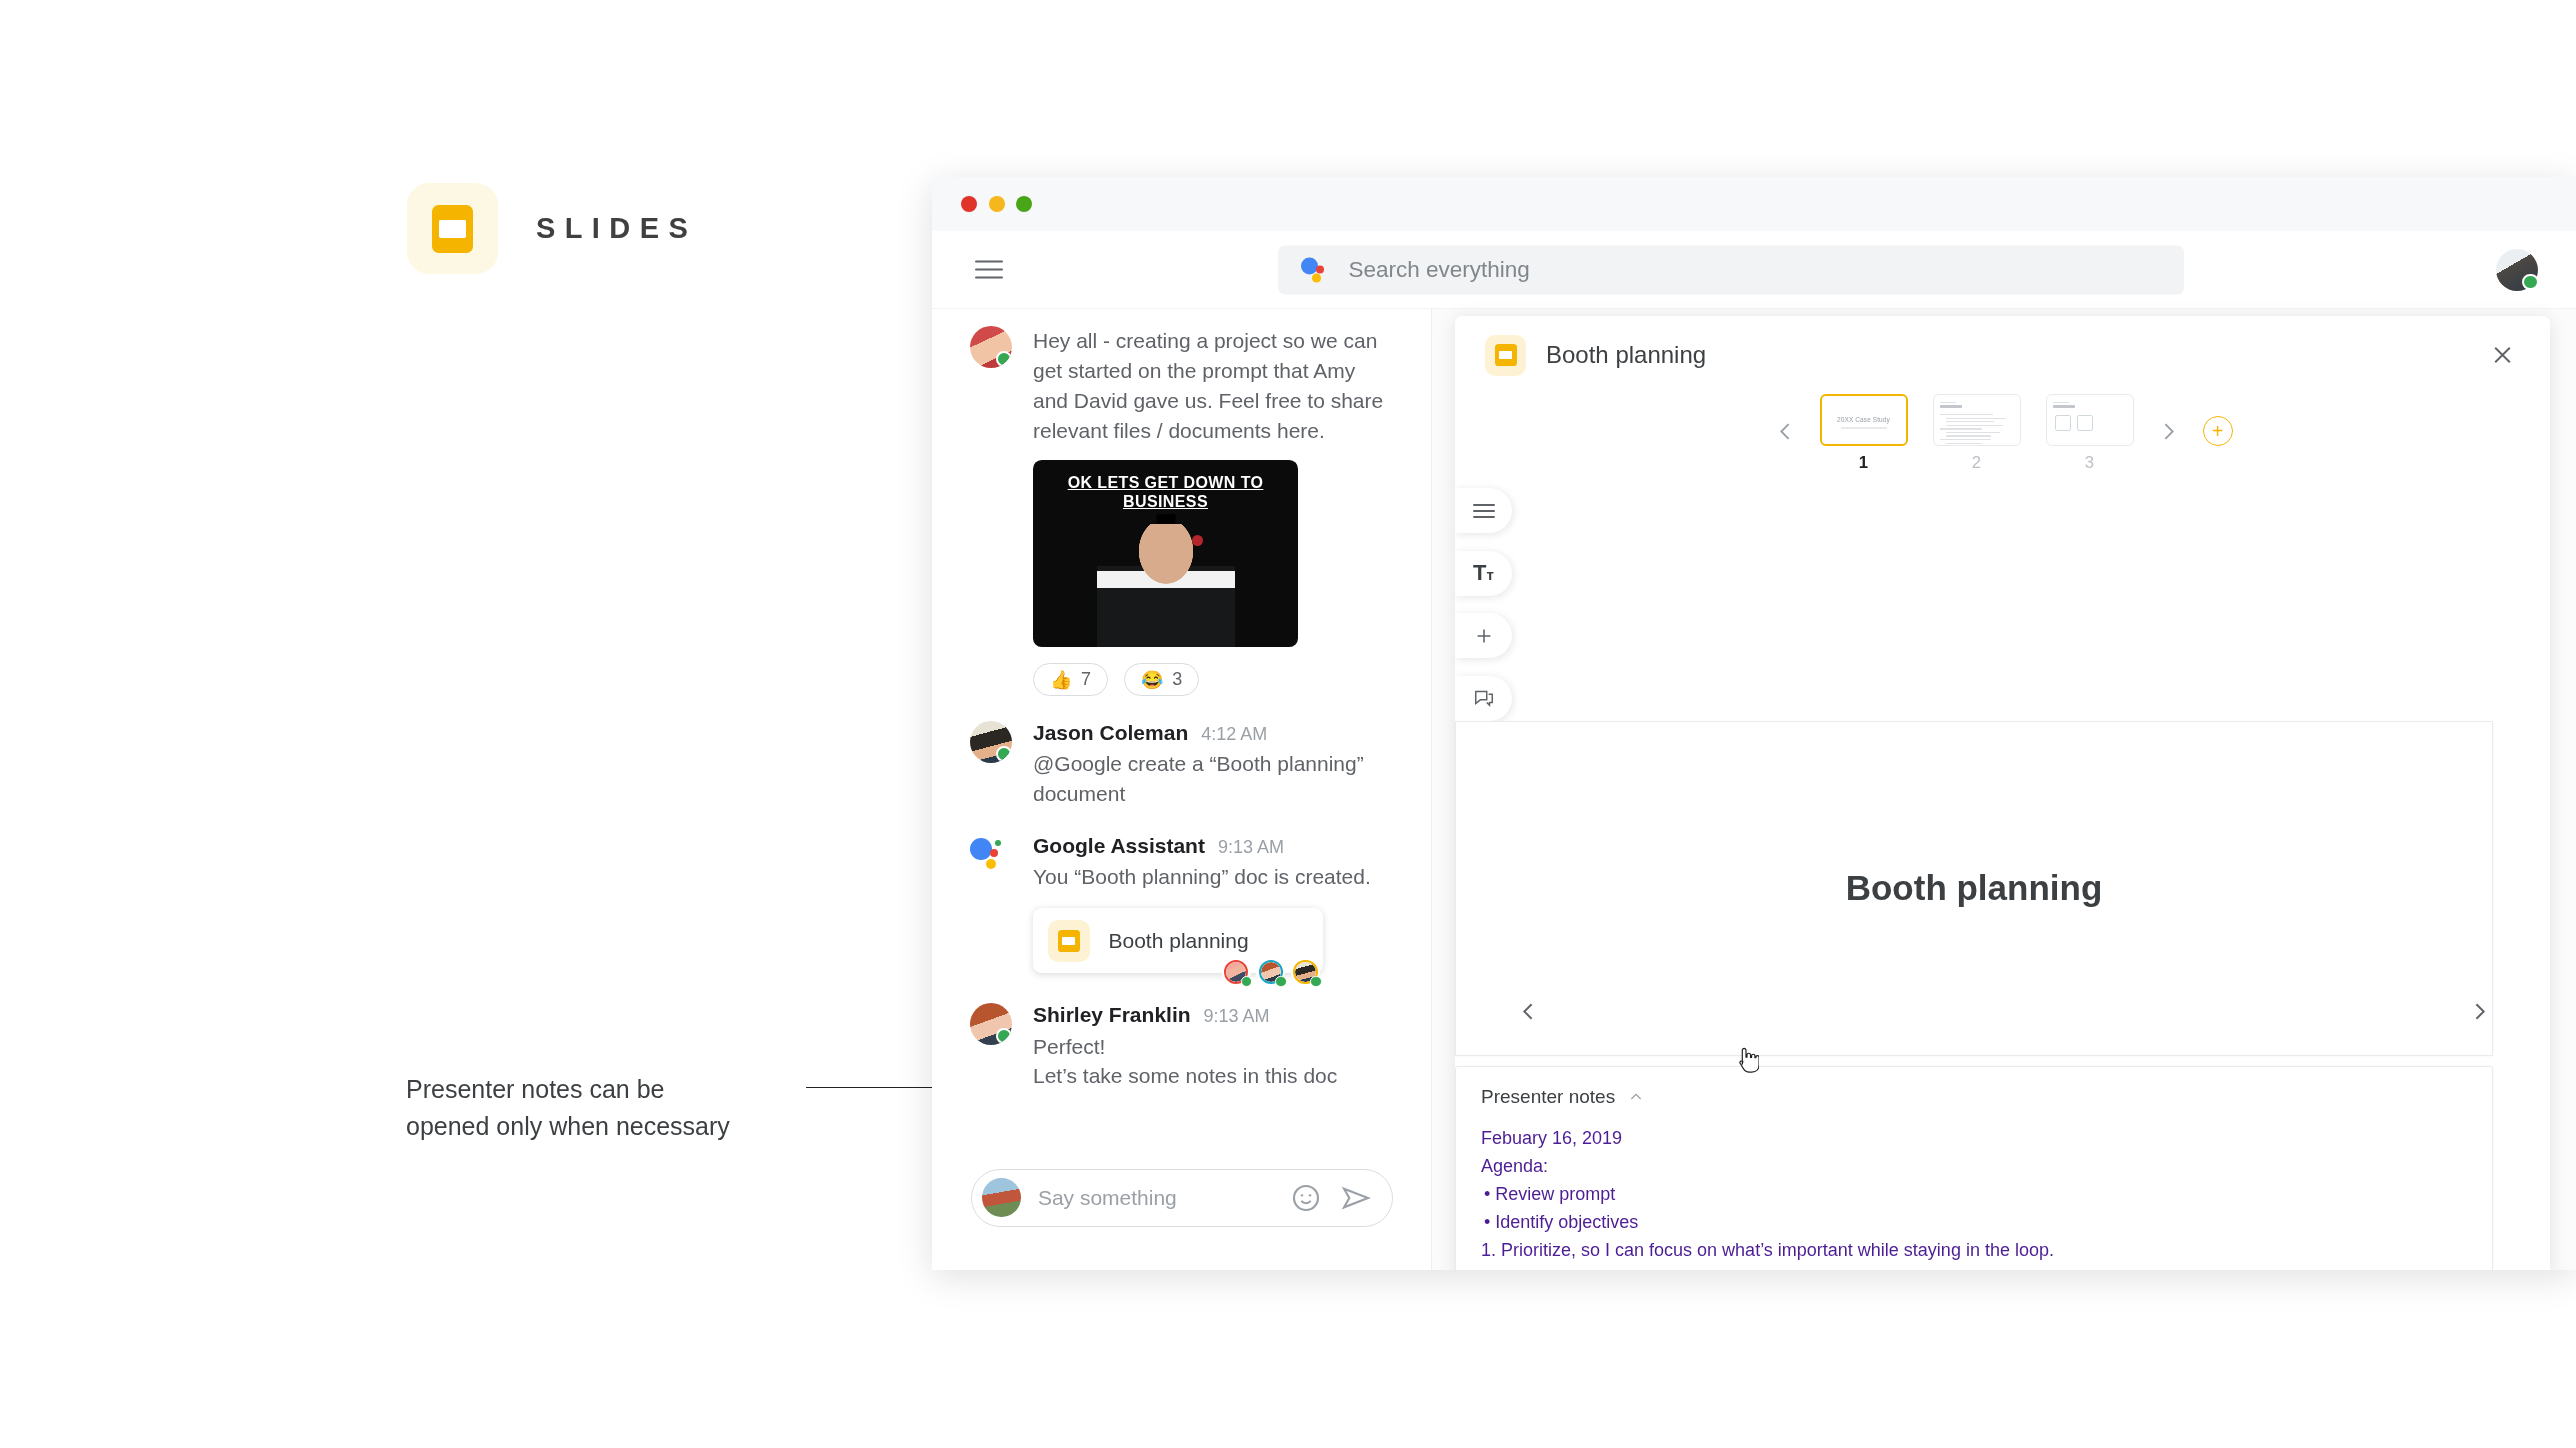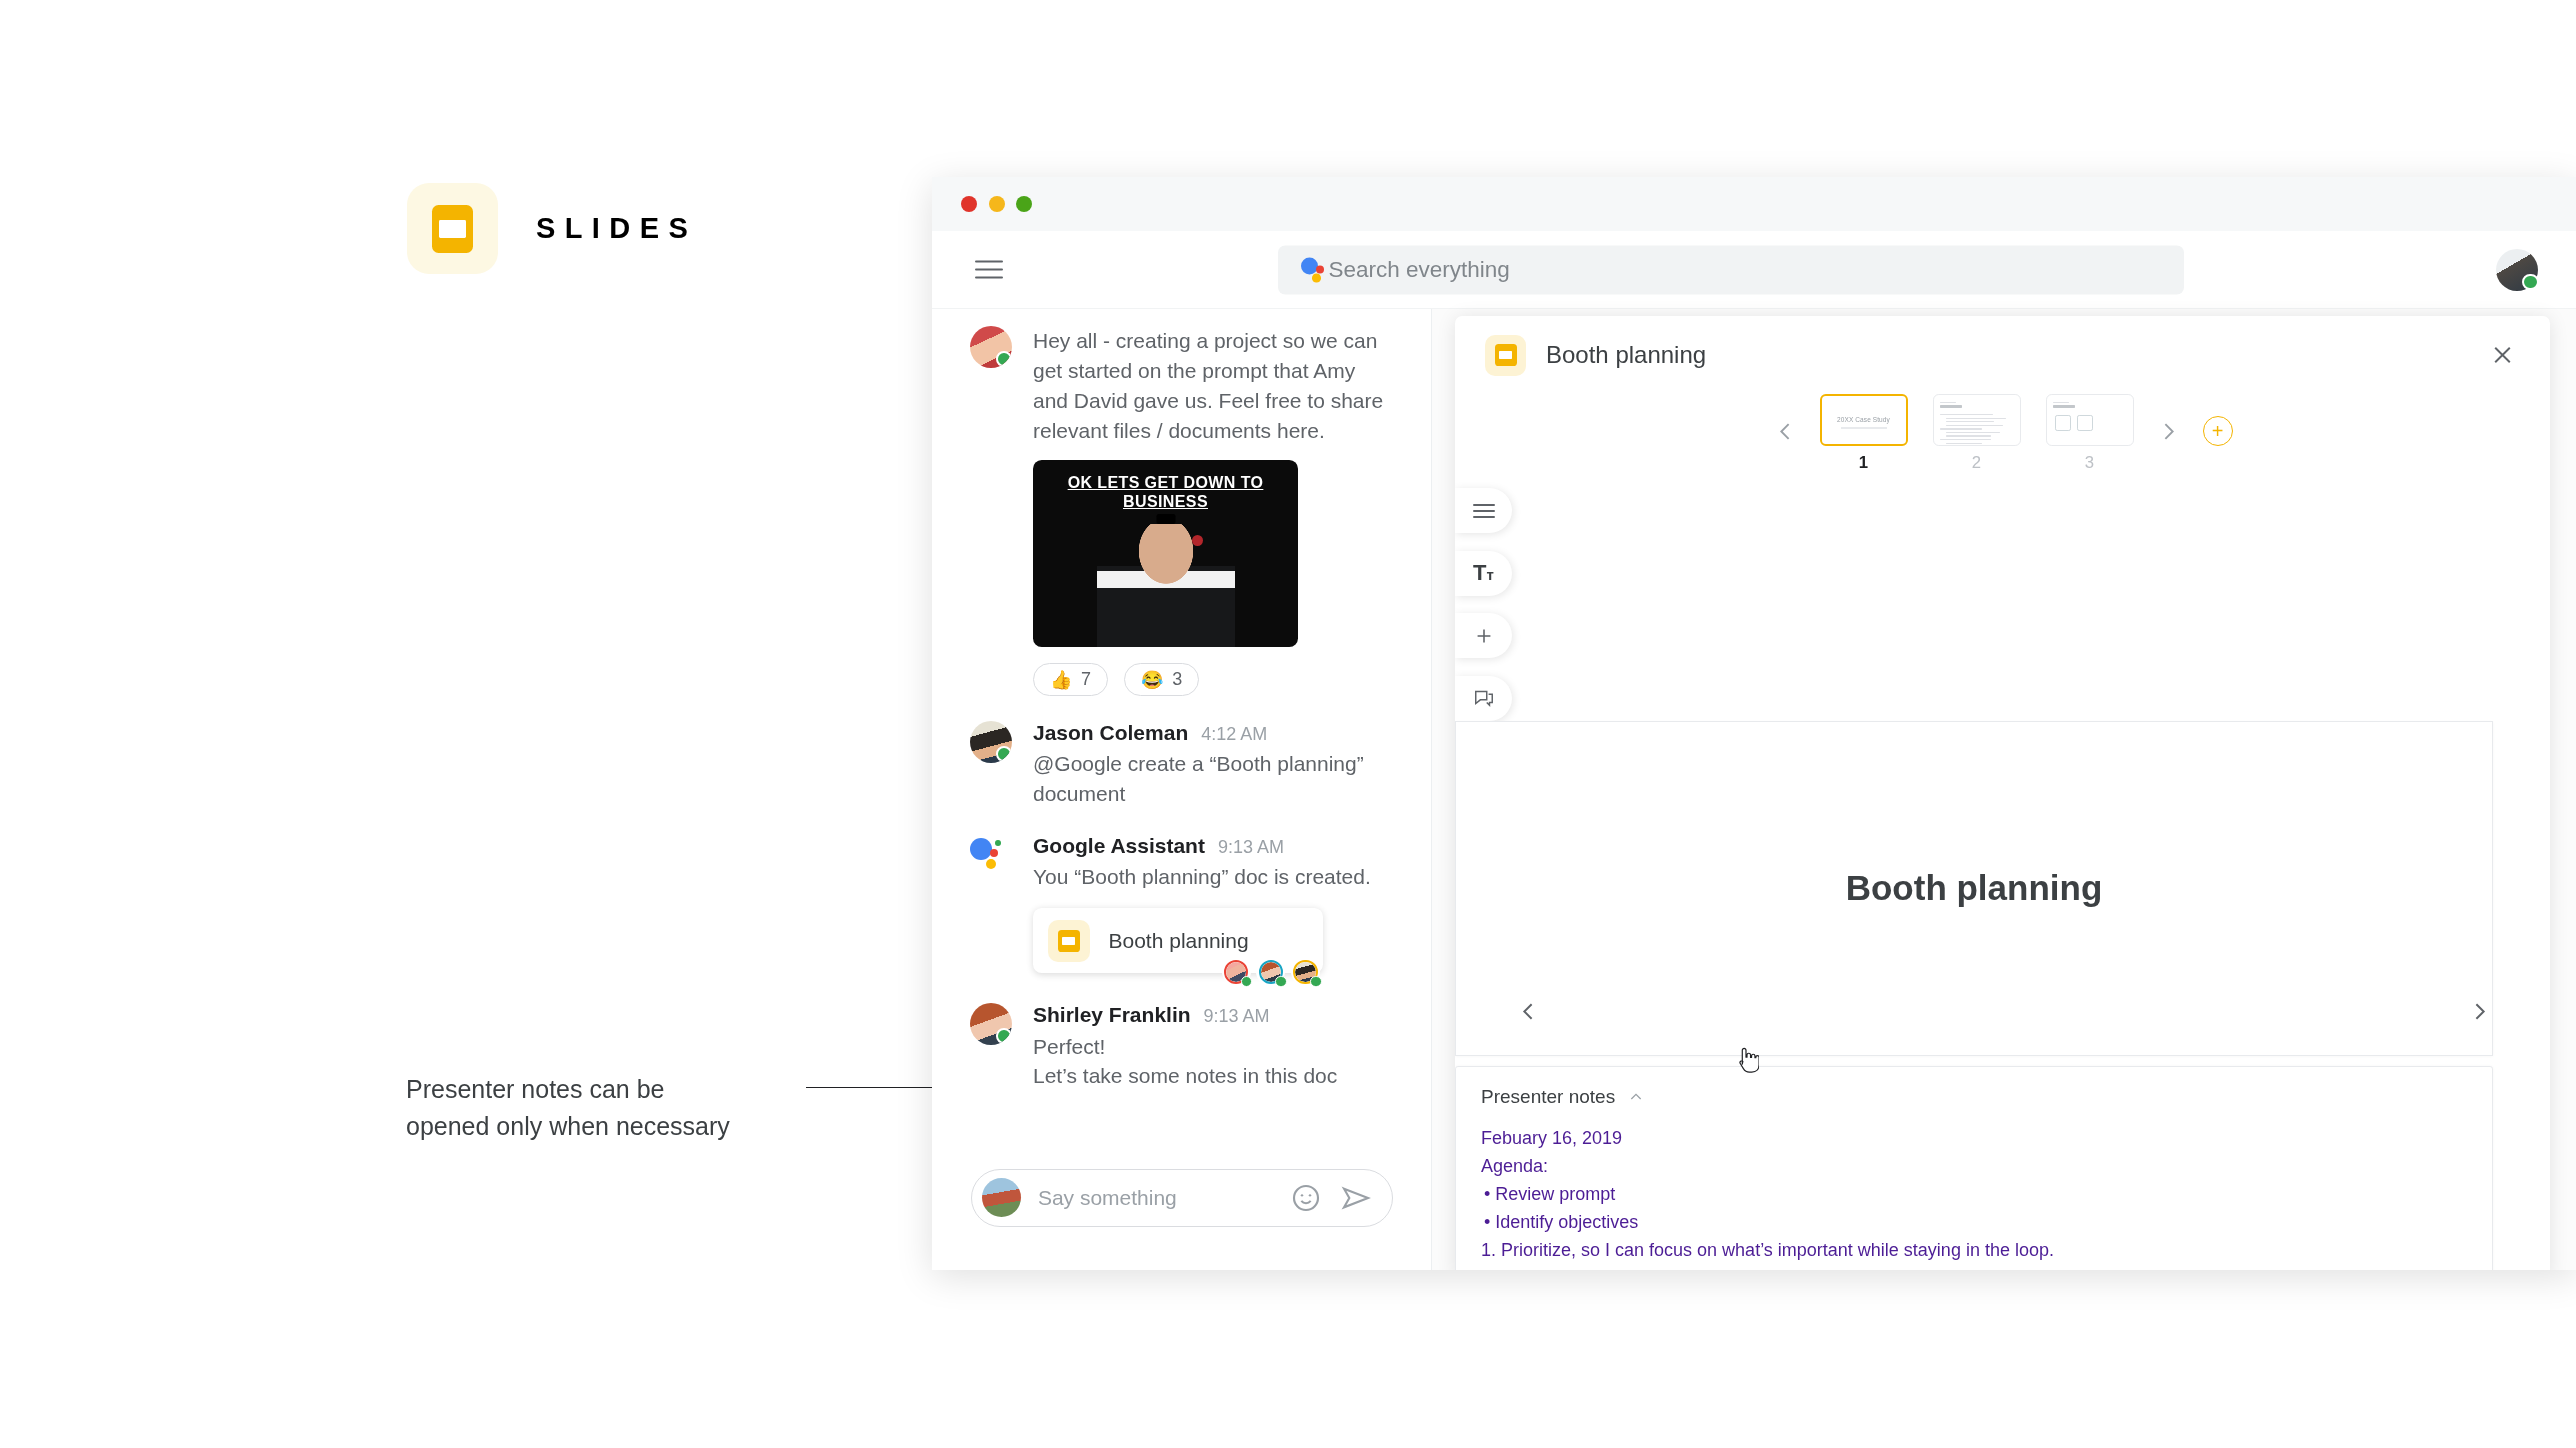--- a/index.html
+++ b/index.html
@@ -23,21 +23,21 @@
   .slides-glyph {
     width: 41px; height: 48px; border-radius: 6.5px;
     background: #f4b400;
     display: flex; align-items: center; justify-content: center;
   }
   .slides-glyph i {
     display: block; width: 27.5px; height: 18px; background: #ffffff; border-radius: 1.4px;
   }
   .brand-word {
     font-size: 29px; font-weight: 700; letter-spacing: 9.4px;
-    color: #000000;
+    color: #404040;
   }
 
   .annotation {
     position: absolute; left: 406px; top: 1071px;
     width: 341px;
     font-size: 25px; line-height: 1.46; color: #3c4043;
   }
   .leader-line {
     position: absolute; left: 806px; top: 1087px;
     width: 725px; height: 1.4px; background: #202124;
@@ -69,21 +69,21 @@
     position: absolute; left: 43px; top: 50%; transform: translateY(-50%);
     width: 27.5px; height: 19px;
     display: flex; flex-direction: column; justify-content: space-between;
   }
   .hamburger span { display: block; height: 2.9px; background: #5f6368; border-radius: 1.4px; }
 
   .searchbar {
     position: absolute; left: 346px; width: 906px; height: 49px;
     top: 50%; transform: translateY(-50%);
     background: #f1f3f4; border-radius: 7.2px;
-    display: flex; align-items: center; padding-left: 23px; 
+    display: flex; align-items: center; padding-left: 23px; gap: 20px;
   }
   .assistant-icon { position: relative; width: 27.5px; height: 27.5px; flex: none; }
   .assistant-icon b, .assistant-icon i, .assistant-icon s {
     position: absolute; border-radius: 50%; display: block;
   }
   .assistant-icon b { width: 17.4px; height: 17.4px; background: #4285f4; left: 0; top: 1.4px; }
   .assistant-icon i { width: 8px; height: 8px; background: #ea4335; left: 14.5px; top: 9.4px; }
   .assistant-icon s { width: 8.7px; height: 8.7px; background: #fbbc05; left: 11px; top: 18px; }
   .search-placeholder { font-size: 22.5px; color: #80868b; }
 

